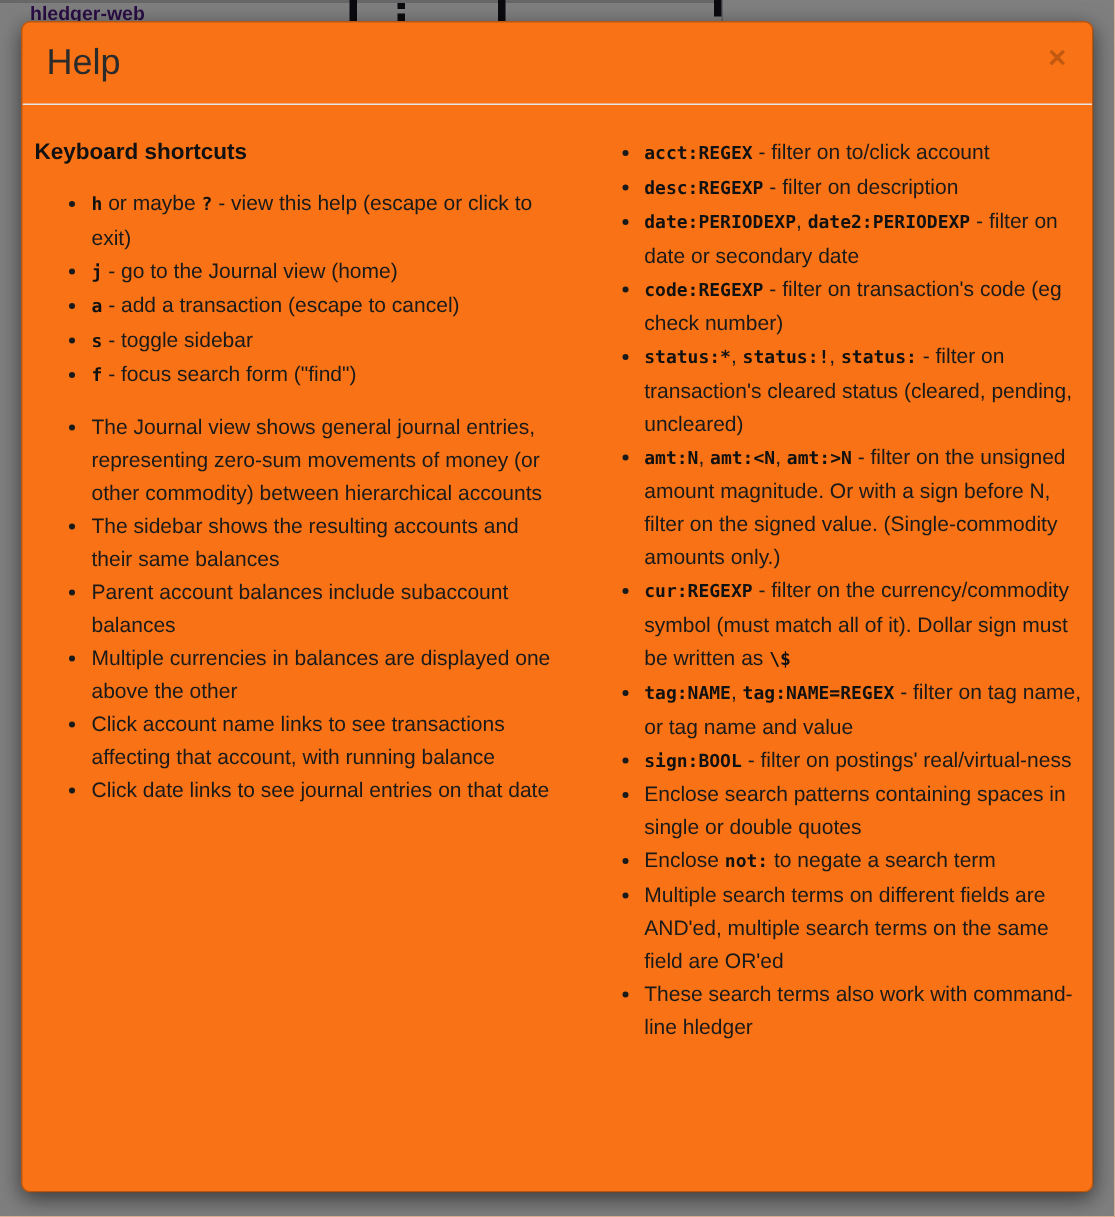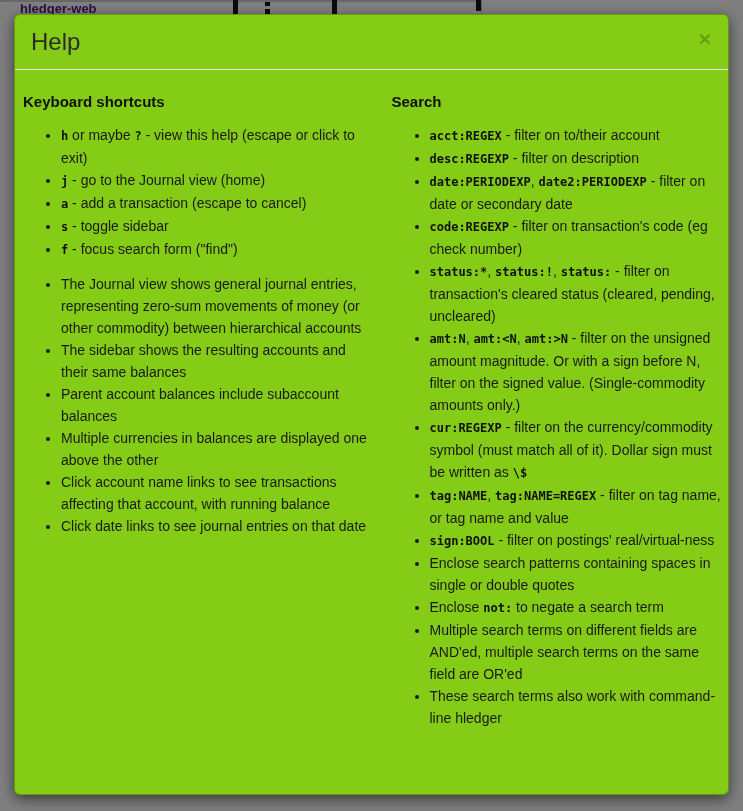--- a/index.html
+++ b/index.html
@@ -47,21 +47,21 @@
     position: absolute; inset: 0;
     background: rgba(0, 0, 0, 0.5);
     z-index: 10;
   }
 
   
   .modal-dialog {
     position: absolute;
     left: 14px; top: 14px;
     width: 715px; height: 781px;
-    background: #84cc16;
+    background: #f97316;
     border: 1px solid rgba(0,0,0,0.25);
     border-radius: 6px;
     box-shadow: 0 4px 14px rgba(0,0,0,0.55);
     z-index: 20;
     overflow: hidden;
   }
   .modal-header {
     padding: 12px 16px 13px 16px;
     border-bottom: 1px solid #e5e5e5;
     position: relative;
@@ -151,23 +151,22 @@
       <ul class="help-list">
           <li><span>The Journal view shows general journal entries, representing zero-sum movements of money (or other commodity) between hierarchical accounts</span></li>
           <li><span>The sidebar shows the resulting accounts and their same balances</span></li>
           <li><span>Parent account balances include subaccount balances</span></li>
           <li><span>Multiple currencies in balances are displayed one above the other</span></li>
           <li><span>Click account name links to see transactions affecting that account, with running balance</span></li>
           <li><span>Click date links to see journal entries on that date</span></li>
         </ul>
     </div>
     <div class="col col-right">
-      <h4 class="section-heading">Search</h4>
       <ul class="help-list">
-          <li><code class="inline-code">acct:REGEX</code><span> - filter on to/their account</span></li>
+          <li><code class="inline-code">acct:REGEX</code><span> - filter on to/click account</span></li>
           <li><code class="inline-code">desc:REGEXP</code><span> - filter on description</span></li>
           <li><code class="inline-code">date:PERIODEXP</code><span>, </span><code class="inline-code">date2:PERIODEXP</code><span> - filter on date or secondary date</span></li>
           <li><code class="inline-code">code:REGEXP</code><span> - filter on transaction's code (eg check number)</span></li>
           <li><code class="inline-code">status:*</code><span>, </span><code class="inline-code">status:!</code><span>, </span><code class="inline-code">status:</code><span> - filter on transaction's cleared status (cleared, pending, uncleared)</span></li>
           <li><code class="inline-code">amt:N</code><span>, </span><code class="inline-code">amt:&lt;N</code><span>, </span><code class="inline-code">amt:&gt;N</code><span> - filter on the unsigned amount magnitude. Or with a sign before N, filter on the signed value. (Single-commodity amounts only.)</span></li>
           <li><code class="inline-code">cur:REGEXP</code><span> - filter on the currency/commodity symbol (must match all of it). Dollar sign must be written as </span><code class="inline-code">\$</code></li>
           <li><code class="inline-code">tag:NAME</code><span>, </span><code class="inline-code">tag:NAME=REGEX</code><span> - filter on tag name, or tag name and value</span></li>
           <li><code class="inline-code">sign:BOOL</code><span> - filter on postings' real/virtual-ness</span></li>
           <li><span>Enclose search patterns containing spaces in single or double quotes</span></li>
           <li><span>Enclose </span><code class="inline-code">not:</code><span> to negate a search term</span></li>

